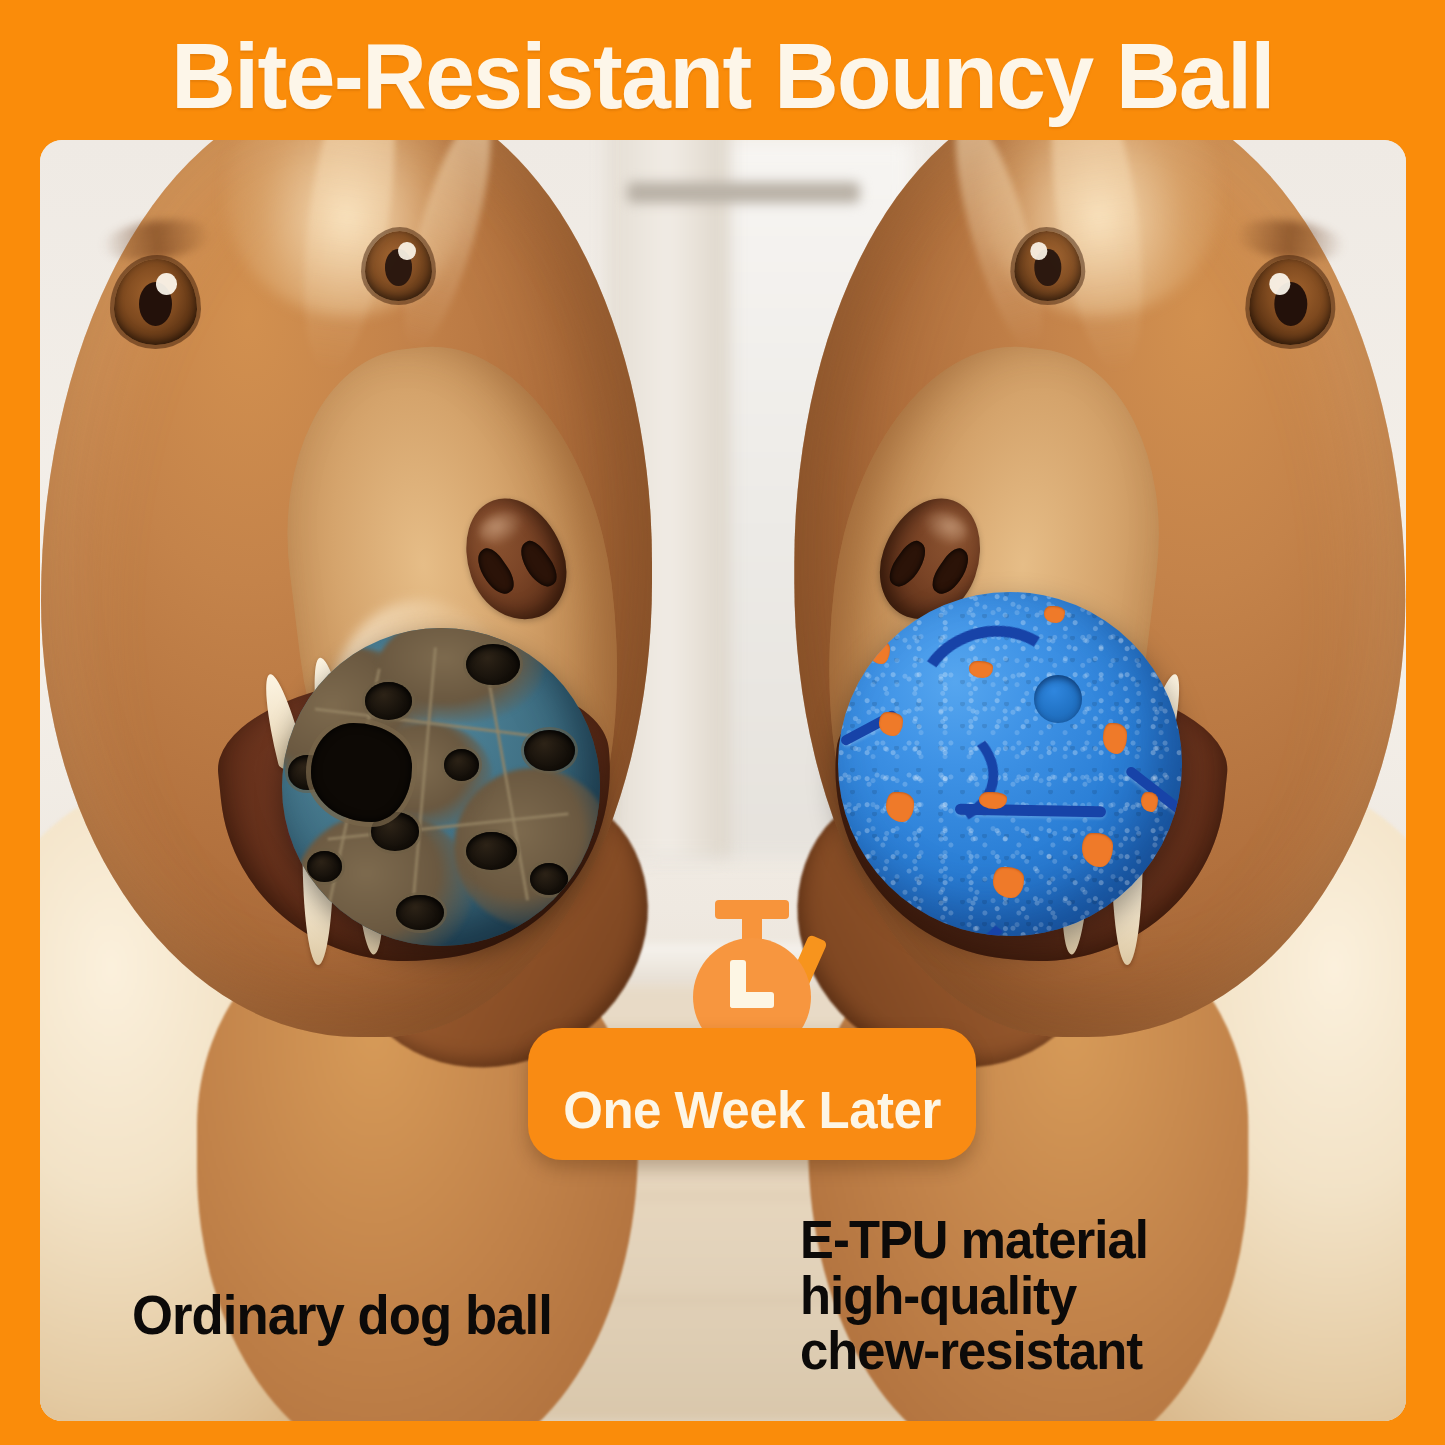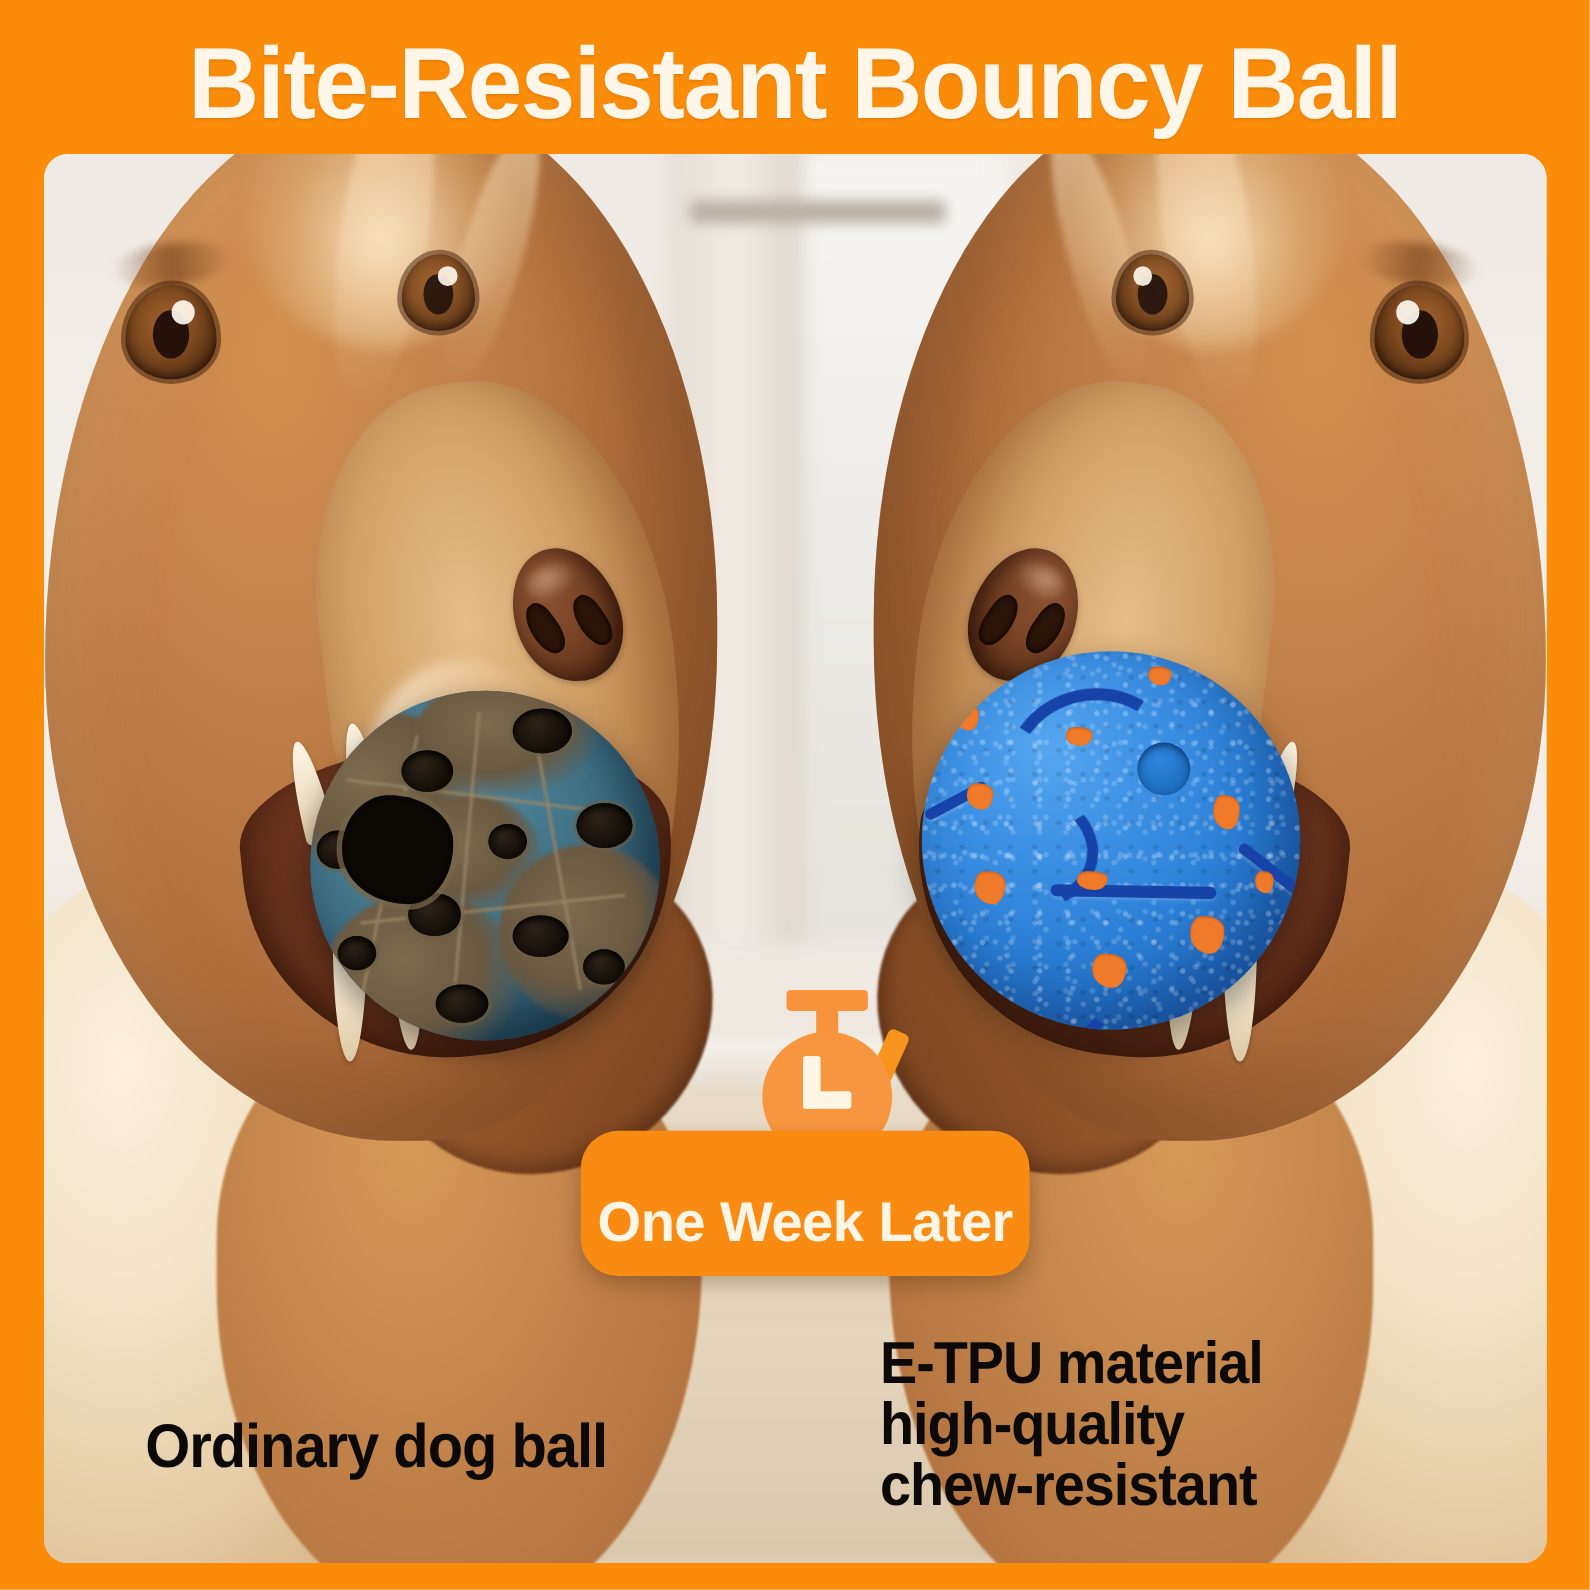--- a/index.html
+++ b/index.html
@@ -351,21 +351,21 @@
     position:absolute;left:48px;top:60px;
     width:16px;height:48px;background:#FDF6E4;border-radius:3px;
   }
   .sw-hand-h{
     position:absolute;left:48px;top:92px;
     width:44px;height:16px;background:#FDF6E4;border-radius:3px;
   }
   .badge{
     position:absolute;
     left:0;top:128px;
-    width:408px;height:132px;
+    width:448px;height:132px;
     background:#F98B13;
     border-radius:34px;
     display:flex;align-items:flex-end;justify-content:center;
     box-shadow:0 8px 18px rgba(60,30,0,.28);
   }
   .badge-label{
     font-size:51px;font-weight:bold;color:#FDF6E6;
     letter-spacing:-0.5px;
     padding-bottom:20px;
     white-space:nowrap;

